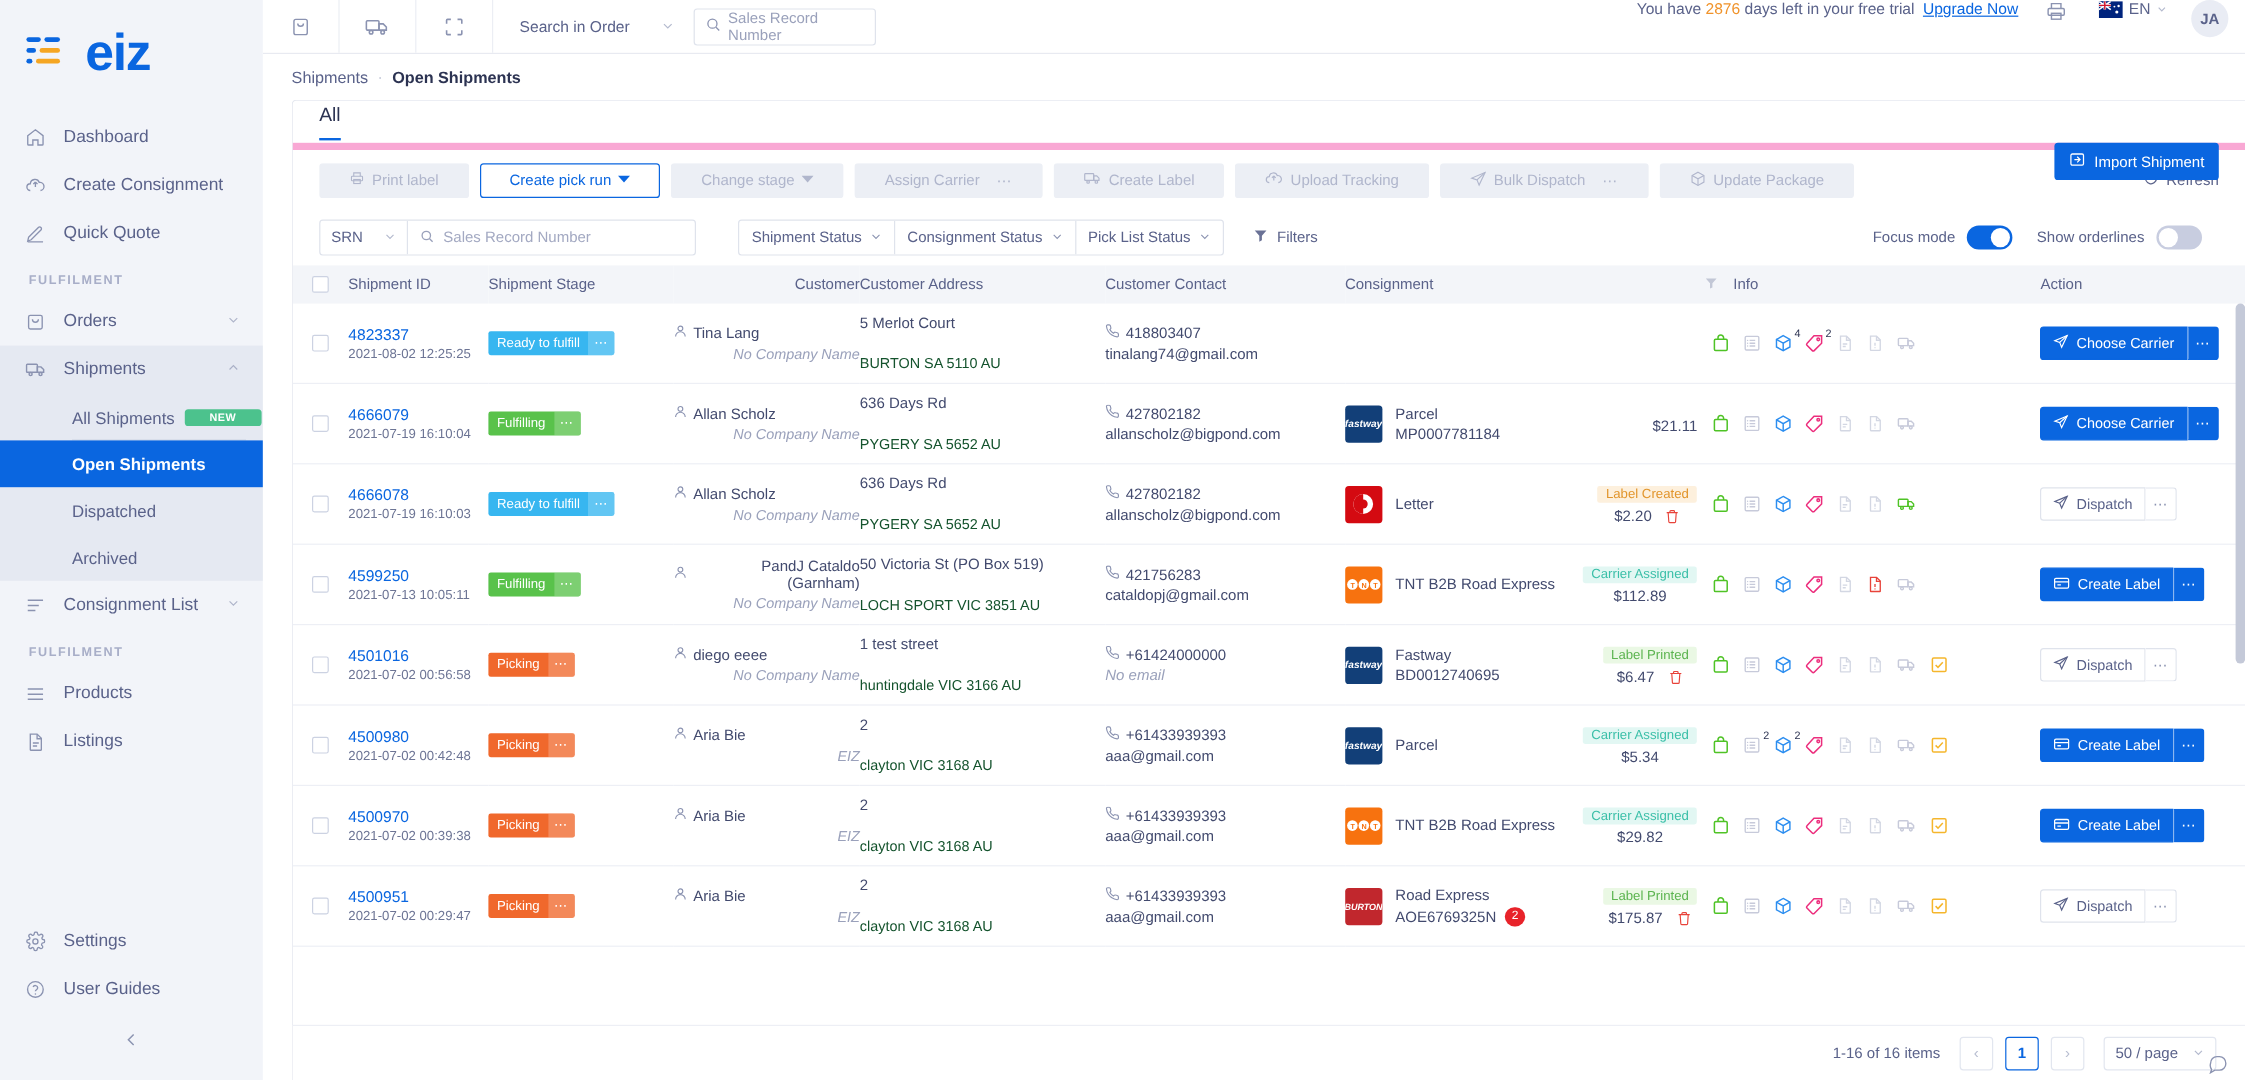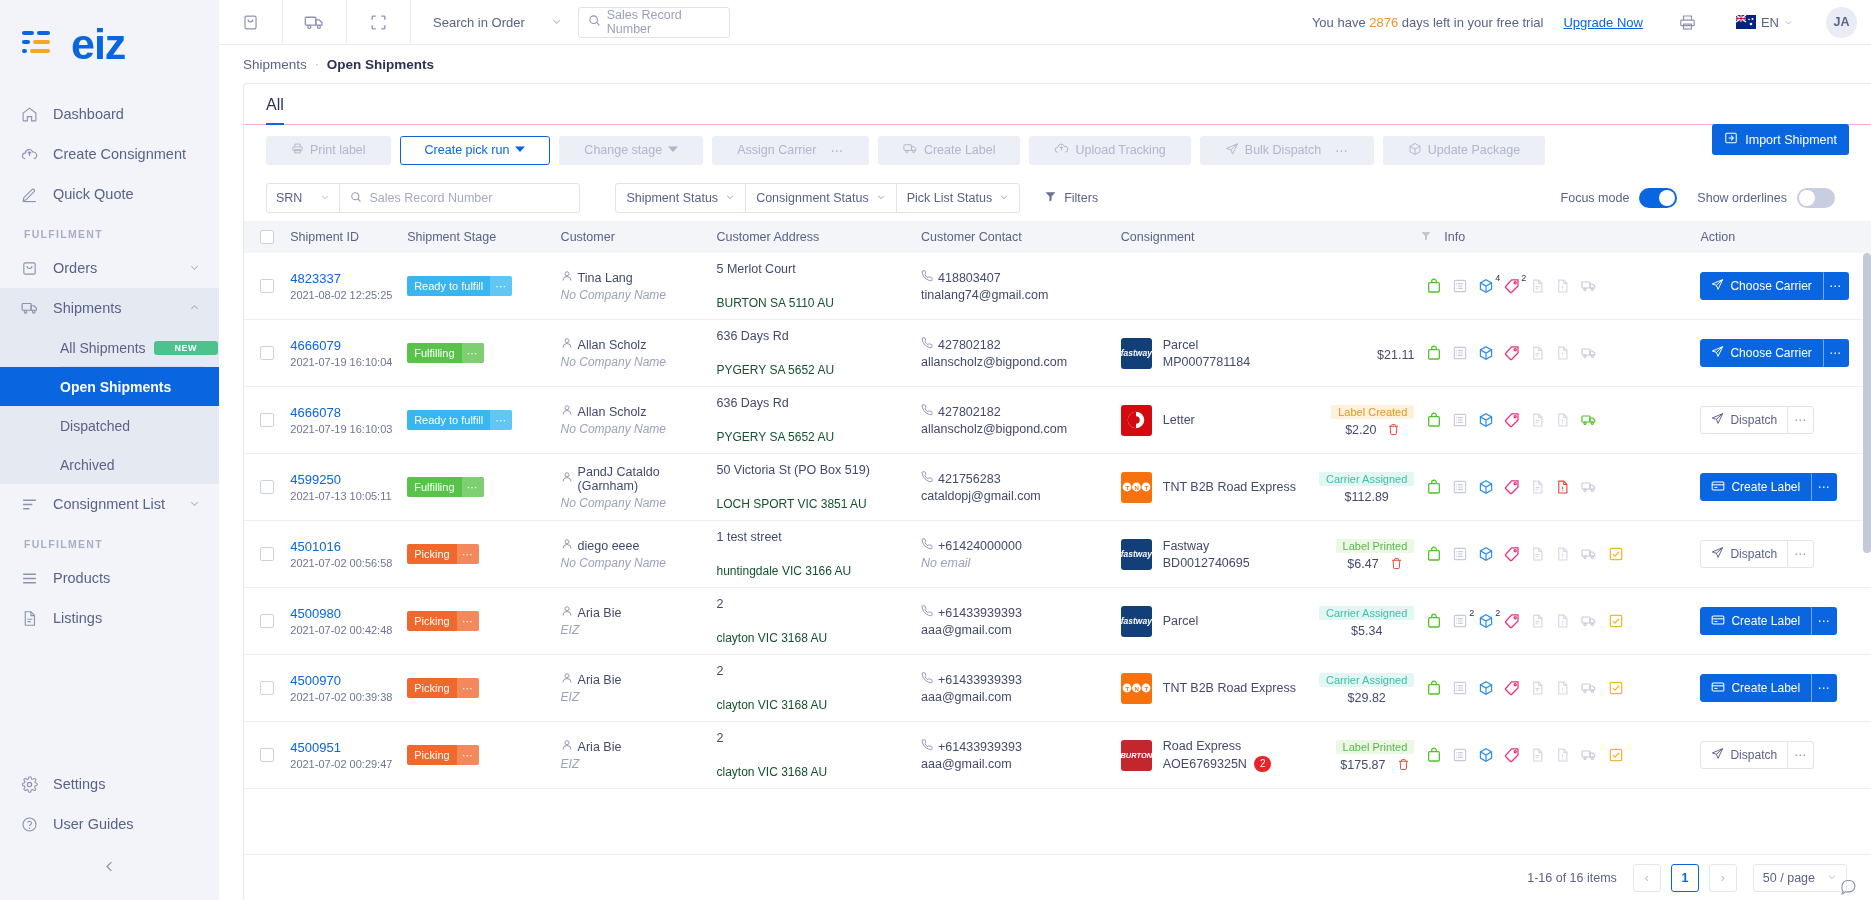--- a/index.html
+++ b/index.html
@@ -74,21 +74,21 @@
     display: flex; align-items: center; gap: 26px; padding: 0 16px 0 22px;
     font-size: 13px; color: #5a628a; cursor: pointer;
   }
   .top-search-box {
     align-self: center; width: 152px; height: 31px;
     border: 1px solid #dfe3ec; border-radius: 3px;
     display: flex; align-items: center; gap: 6px; padding: 0 9px;
     color: #9aa1bb; font-size: 12.5px;
   }
   .top-right {
-    margin-left: auto; display: flex; align-items: center; gap: 13px; padding-right: 14px;
+    margin-left: auto; display: flex; align-items: flex-start; gap: 0; padding-right: 14px;
   }
   .trial-text { font-size: 13px; color: #5a628a; margin-right: 7px; }
   .trial-days { color: #f0932b; }
   .upgrade-link {
     color: #0a66e0; text-decoration: underline; font-size: 13px; cursor: pointer; margin-right: 22px;
   }
   .printer-btn { color: #8b93b1; cursor: pointer; margin-right: 26px; display:flex; }
   .lang { display: flex; align-items: center; gap: 5px; font-size: 13px; color: #5a628a; cursor: pointer; margin-right: 20px; }
   .flag { width: 20px; height: 14px; display:block; }
   .avatar {
@@ -102,21 +102,21 @@
   .crumb-sep { color: #b4bace; font-size: 12px; }
   .crumb.current { color: #2c3352; font-weight: 700; }
 
   .panel {
     margin: 0 0 0 24px; margin-right: 0;
     border: 1px solid #e6e9f0; border-bottom: none; border-right: none;
     border-radius: 4px 0 0 0; background: #fff;
     flex: 1; display: flex; flex-direction: column; min-height: 0;
   }
 
-  .tabrow { height: 41px; display: flex; align-items: flex-end; border-bottom: 1px solid #f9a8d4; position: relative; }
+  .tabrow { height: 41px; display: flex; align-items: center; border-bottom: 6px solid #f9a8d4; position: relative; }
   .tab { padding: 0 8px 10px 22px; font-size: 16px; color: #2c3352; cursor: pointer; position: relative; }
   .tab.active::after { content:""; position: absolute; left: 22px; right: 8px; bottom: -1px; height: 2px; background: #0a66e0; }
   .import-btn {
     position: absolute; right: 22px; bottom: -31px;
     background: #0a66e0; color: #fff; font-size: 12.5px;
     border: none; border-radius: 3px; height: 31px; padding: 0 12px;
     display: flex; align-items: center; gap: 7px; cursor: pointer; z-index: 3;
   }
 
   .toolbar { height: 50px; display: flex; align-items: center; gap: 9px; padding: 0 22px; position: relative; }
@@ -163,21 +163,21 @@
   table { width: 100%; border-collapse: collapse; table-layout: fixed; }
   thead th {
     background: #f3f5f9; height: 32px; text-align: left;
     font-size: 12.5px; font-weight: 400; color: #5a628a;
     padding: 0 0 0 0; vertical-align: middle;
   }
   tbody td { border-bottom: 1px solid #edeff5; vertical-align: middle; padding: 9px 0; }
   .c-chk { width: 38px; padding-left: 16px !important; }
   .c-id { width: 96px; }
   .c-stage { width: 126px; }
-  .c-cust { width: 128px; }
+  .c-cust { width: 128px; text-align: right; }
   .c-addr { width: 168px; }
   .c-contact { width: 164px; }
   .c-cons { width: 246px; }
   .c-info { width: 230px; }
   .c-action { width: 140px; }
   .chk { width: 14px; height: 14px; border: 1px solid #ccd2e2; border-radius: 2px; background: #fff; cursor: pointer; display:block; }
 
   .ship-id { color: #0a66e0; font-size: 13px; cursor: pointer; }
   .ship-date { color: #6d7595; font-size: 11px; margin-top: 3px; }
 

